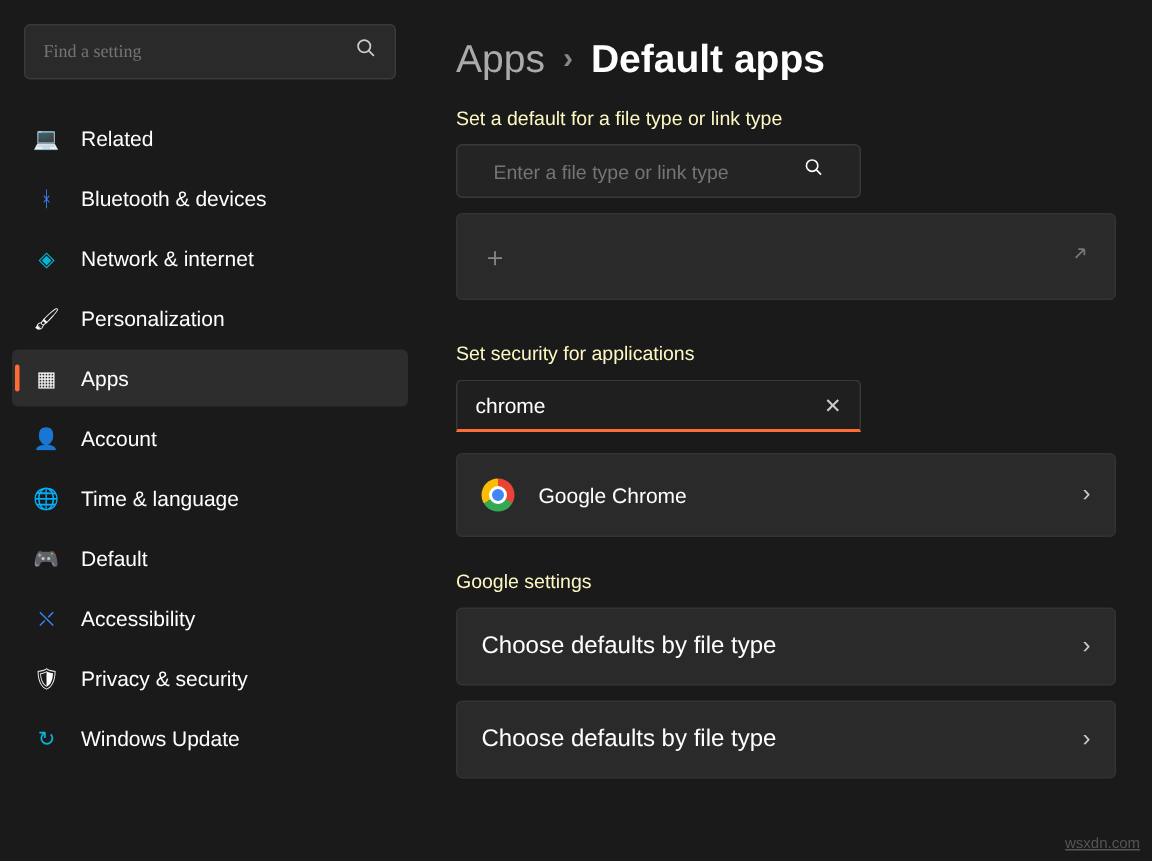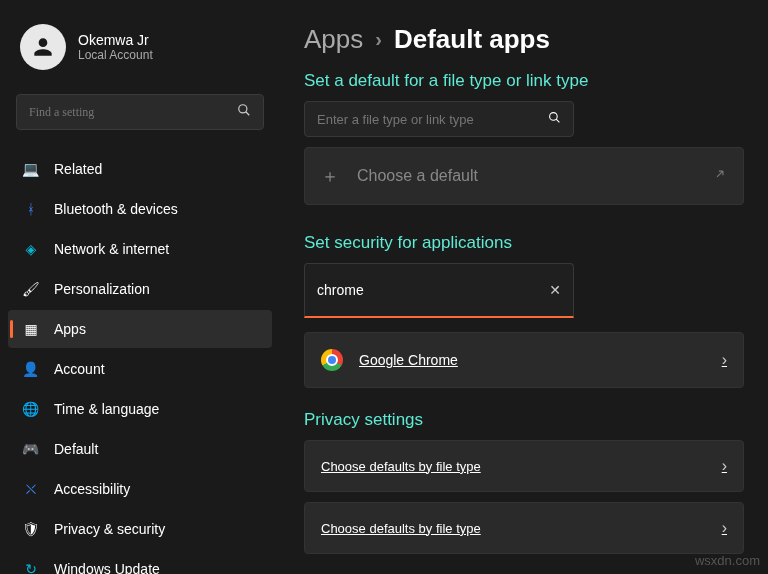--- a/index.html
+++ b/index.html
@@ -16,53 +16,42 @@
 .search-box .icon { color: #ccc; }
 .nav { display: flex; flex-direction: column; gap: 2px; }
 .nav-item { display: flex; align-items: center; gap: 14px; padding: 10px 14px; border-radius: 4px; cursor: pointer; font-size: 14px; position: relative; }
 .nav-item.active { background: #2d2d2d; }
 .nav-item.active::before { content: ""; position: absolute; left: 2px; top: 10px; bottom: 10px; width: 3px; background: #ff6b35; border-radius: 2px; }
 .nav-icon { width: 18px; height: 18px; display: flex; align-items: center; justify-content: center; font-size: 14px; }
 .main { flex: 1; padding: 24px 24px 0 24px; overflow-y: auto; }
 .breadcrumb { display: flex; align-items: center; gap: 12px; font-size: 26px; font-weight: 600; margin-bottom: 16px; }
 .breadcrumb .parent { color: #aaa; font-weight: 500; }
 .breadcrumb .sep { color: #888; font-size: 20px; }
-.section-label { font-size: 17px; font-weight: 500; margin-bottom: 10px; color: #5eead4; }
-.type-search { display: flex; align-items: center; background: #242424; border: 1px solid #383838; border-radius: 4px; padding: 8px 12px; margin-bottom: 10px; width: 270px; }
+.section-label { font-size: 13px; font-weight: 500; margin-bottom: 10px; color: #fef9c3; }
+.type-search { display: flex; align-items: center; background: #242424; border: 1px solid #383838; border-radius: 4px; padding: 8px 24px; margin-bottom: 10px; width: 270px; }
 .type-search input { flex: 1; background: transparent; border: none; outline: none; color: #aaa; font-size: 13px; }
 .choose-default { display: flex; align-items: center; background: #2a2a2a; border: 1px solid #333; border-radius: 4px; padding: 16px; margin-bottom: 28px; gap: 18px; color: #888; }
 .plus-icon { font-size: 18px; color: #888; }
 .ext-icon { margin-left: auto; }
-.app-search { display: flex; align-items: center; background: #1f1f1f; border: 1px solid #383838; border-bottom: 2px solid #ff6b35; border-radius: 4px 4px 0 0; padding: 18px 12px; margin-bottom: 14px; width: 270px; }
+.app-search { display: flex; align-items: center; background: #1f1f1f; border: 1px solid #383838; border-bottom: 2px solid #ff6b35; border-radius: 4px 4px 0 0; padding: 8px 12px; margin-bottom: 14px; width: 270px; }
 .app-search input { flex: 1; background: transparent; border: none; outline: none; color: #fff; font-size: 14px; }
 .clear-icon { color: #ccc; cursor: pointer; font-size: 14px; }
-.result-item, .related-item { display: flex; align-items: center; background: #2a2a2a; border: 1px solid #333; border-radius: 4px; padding: 16px; gap: 16px; margin-bottom: 10px; cursor: pointer; text-decoration: underline; }
+.result-item, .related-item { display: flex; align-items: center; background: #2a2a2a; border: 1px solid #333; border-radius: 4px; padding: 16px; gap: 16px; margin-bottom: 10px; cursor: pointer; }
 .chrome-icon { width: 22px; height: 22px; border-radius: 50%; background: conic-gradient(#ea4335 0 120deg, #34a853 120deg 240deg, #fbbc05 240deg 360deg); position: relative; }
 .chrome-icon::after { content: ""; position: absolute; top: 5px; left: 5px; right: 5px; bottom: 5px; background: #4285f4; border: 2px solid #fff; border-radius: 50%; }
 .item-label { flex: 1; font-size: 14px; }
 .chevron { color: #ccc; font-size: 16px; }
 .related-section { margin-top: 22px; }
-.related-item .item-label { font-size: 13px; }
-.watermark { position: absolute; bottom: 6px; right: 8px; font-size: 13px; color: #555; }
+.related-item .item-label { font-size: 16px; }
+.watermark { position: absolute; bottom: 6px; right: 8px; font-size: 10px; color: #555; text-decoration: underline; }
 </style>
 </head>
 <body>
 
 <div class="sidebar">
-  <div class="profile">
-    <div class="avatar">
-      <svg viewBox="0 0 24 24">
-          <path d="M12 12c2.2 0 4-1.8 4-4s-1.8-4-4-4-4 1.8-4 4 1.8 4 4 4zm0 2c-2.7 0-8 1.3-8 4v2h16v-2c0-2.7-5.3-4-8-4z"></path>
-        </svg>
-    </div>
-    <div class="profile-info">
-      <div class="profile-name">Okemwa Jr</div>
-      <div class="profile-sub">Local Account</div>
-    </div>
-  </div>
 
   <div class="search-box">
     <input type="text" placeholder="Find a setting" style="">
     <span class="icon">
       <svg width="14" height="14" viewBox="0 0 24 24" fill="none" stroke="currentColor" stroke-width="2">
           <circle cx="10" cy="10" r="7"></circle>
           <line x1="21" y1="21" x2="15" y2="15"></line>
         </svg>
     </span>
   </div>
@@ -127,41 +116,40 @@
     <input type="text" placeholder="Enter a file type or link type" style="">
     <span class="icon">
       <svg width="13" height="13" viewBox="0 0 24 24" fill="none" stroke="currentColor" stroke-width="2">
           <circle cx="10" cy="10" r="7"></circle>
           <line x1="21" y1="21" x2="15" y2="15"></line>
         </svg>
     </span>
   </div>
   <div class="choose-default">
     <span class="plus-icon">＋</span>
-    <span>Choose a default</span>
     <span class="ext-icon">
       <svg width="14" height="14" viewBox="0 0 24 24" fill="none" stroke="#777" stroke-width="2">
           <path d="M7 17L17 7M17 7h-7M17 7v7"></path>
         </svg>
     </span>
   </div>
 
   <div class="section-label">Set security for applications</div>
   <div class="app-search">
     <input type="text" value="chrome" style="">
     <span class="clear-icon">✕</span>
   </div>
   <div class="result-item">
     <div class="chrome-icon"></div>
     <span class="item-label">Google Chrome</span>
     <span class="chevron">›</span>
   </div>
 
   <div class="related-section">
-    <div class="section-label">Privacy settings</div>
+    <div class="section-label">Google settings</div>
     <div class="related-item">
       <span class="item-label">Choose defaults by file type</span>
       <span class="chevron">›</span>
     </div>
     <div class="related-item">
       <span class="item-label">Choose defaults by file type</span>
       <span class="chevron">›</span>
     </div>
   </div>
 </div>

